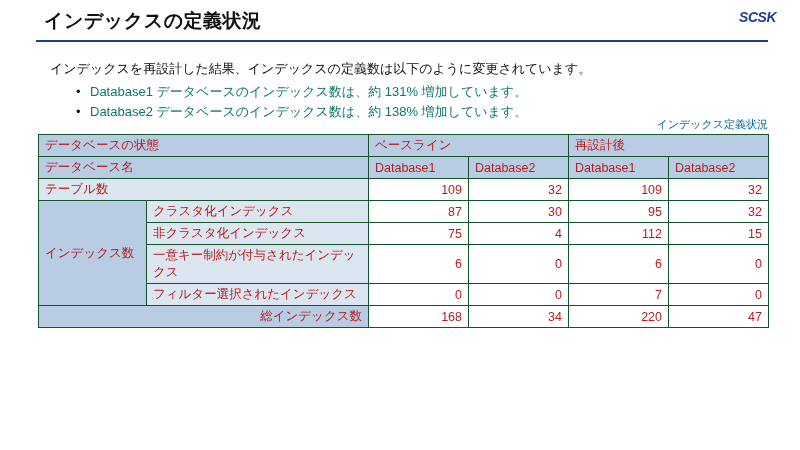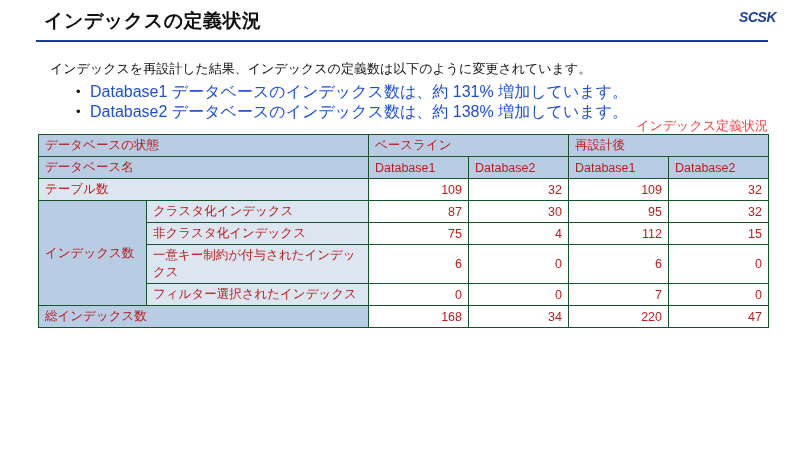--- a/index.html
+++ b/index.html
@@ -67,42 +67,42 @@
   }
   .bullets {
     position: absolute;
     left: 74px;
     top: 82px;
     margin: 0;
     padding: 0;
     list-style: none;
   }
   .bullets li {
-    font-size: 16px;
+    font-size: 13px;
     line-height: 20px;
-    color: #1d4ed8;
+    color: #0f766e;
     white-space: nowrap;
     position: relative;
     padding-left: 16px;
   }
   .bullets li::before {
     content: "\2022";
     position: absolute;
     left: 2px;
     top: 0;
     font-size: 13px;
     color: #111111;
   }
   
   .table-caption {
     position: absolute;
     right: 32px;
     top: 117px;
-    font-size: 13px;
-    color: #ef4444;
+    font-size: 11px;
+    color: #0369a1;
     white-space: nowrap;
   }
   
   .tbl-wrap {
     position: absolute;
     left: 38px;
     top: 134px;
     width: 730px;
   }
   table.idx {
@@ -136,20 +136,21 @@
     vertical-align: middle;
     margin-top: 8px;
   }
   .lbl-group {
     background: #b8cce4;
     text-align: left;
     vertical-align: middle;
   }
   .lbl-total {
     background: #b8cce4;
+    text-align: right;
     vertical-align: middle;
   }
   .num {
     background: #ffffff;
     text-align: right;
     vertical-align: middle;
     padding-right: 8px;
   }
   .row-tall td { height: 34px; }
   .c1 { width: 108px; }

